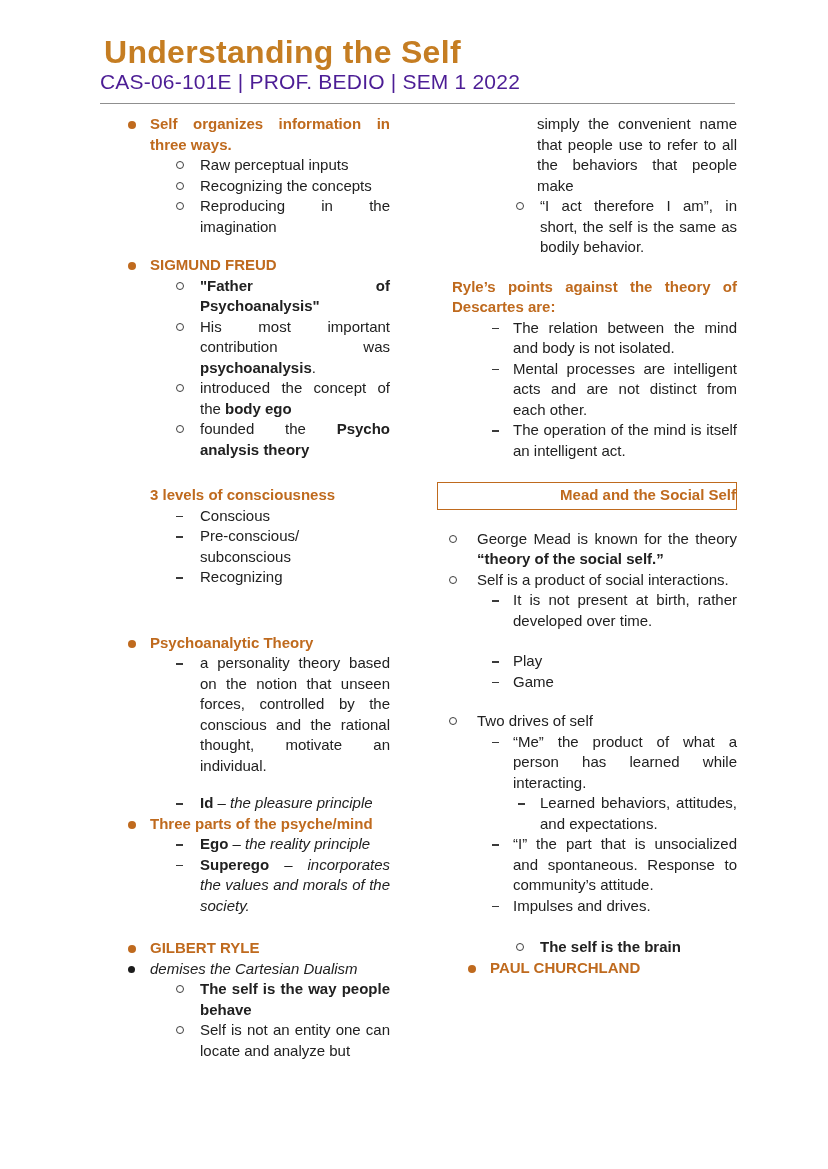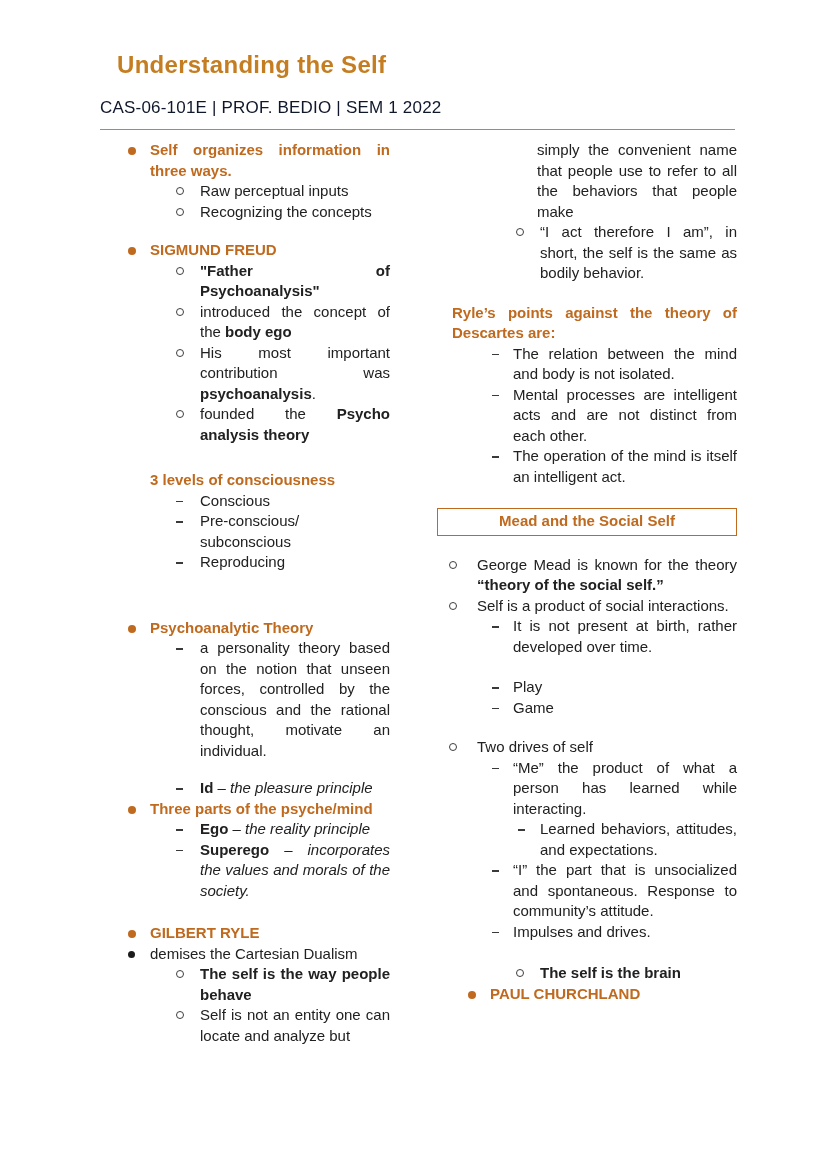--- a/index.html
+++ b/index.html
@@ -15,28 +15,28 @@
     background:#ffffff;
     overflow:hidden;
     font-family:"Liberation Sans", sans-serif;
     color:var(--text);
     font-size:15px;
     line-height:20.5px;
   }
   
   .hdr{padding:33px 0 0 100px;}
   .hdr h1{
-    margin:17px;
-    font-size:24px;line-height:30px;
+    margin:4px;
+    font-size:32px;line-height:30px;
     font-weight:700;letter-spacing:.3px;
     color:var(--title);
   }
   .hdr .sub{
-    font-size:17px;line-height:22px;letter-spacing:.2px;
-    color:#0f172a;
+    font-size:21px;line-height:22px;letter-spacing:.2px;
+    color:#4c1d95;
   }
   .rule{
     margin:10px 0 0 0;border:none;
     border-top:1.5px solid var(--divider);
     width:635px;
   }
   
   .cols{display:flex;padding-left:100px;margin-top:10px;align-items:flex-start;}
   .col-l{width:290px;}
   .col-r{width:300px;margin-left:47px;}
@@ -45,21 +45,21 @@
   .mb29{margin-bottom:18px}.mb25{margin-bottom:25px}.mb45{margin-bottom:45px}
   .mb17{margin-bottom:17px}.mb22{margin-bottom:22px}.mb19{margin-bottom:19px}
   .mb21{margin-bottom:21px}.mb20{margin-bottom:20px}.mb0{margin-bottom:12px}
   
   .item{position:relative;text-align:justify;}
   .h{color:var(--accent);font-weight:700;}
   .b{font-weight:700;}
   .i{font-style:italic;}
   
   .ph{padding-left:50px;}   
-  .pl1{padding-left:50px;}  
+  .pl1{padding-left:50px;font-style:italic;}  
   .pl2{padding-left:100px;} 
   
   .pcont{padding-left:100px;} 
   .pl2d{padding-left:103px;}  
   .ph2{padding-left:15px;}    
   .pl3{padding-left:76px;}    
   .pl2s{padding-left:40px;}   
   .pl4{padding-left:103px;}   
   .ph3{padding-left:53px;}    
   
@@ -71,21 +71,21 @@
   .pl2 .circ{left:76px}.pl2 .dash{left:76px}
   .pl2d .circ{left:79px}
   .pl3 .dash{left:55px}
   .pl2s .circ{left:12px}
   .pl4 .dash{left:81px}
   .ph3 .disc-a{left:31px}
   
   .boxed{
     border:1.5px solid var(--accent);
     color:var(--accent);font-weight:700;
-    text-align:center;
+    text-align:right;
     padding:2px 0 3px 0;
   }
 </style>
 </head>
 <body>
 
 <div class="page">
 
   <header class="hdr">
     <h1>Understanding the Self</h1>
@@ -103,38 +103,42 @@
           <span>Self organizes information in three ways.</span>
         </div>
         <div class="item pl2">
           <span class="mk circ"></span>
           <span>Raw perceptual inputs</span>
         </div>
         <div class="item pl2">
           <span class="mk circ"></span>
           <span>Recognizing the concepts</span>
         </div>
+        <div class="item pl2">
+          <span class="mk circ"></span>
+          <span>Reproducing in the imagination</span>
+        </div>
       </section>
 
       <section class="blk mb25">
         <div class="item ph h">
           <span class="mk disc-a"></span>
           <span>SIGMUND FREUD</span>
         </div>
         <div class="item pl2">
           <span class="mk circ"></span>
           <span class="b">"Father of Psychoanalysis"</span>
         </div>
         <div class="item pl2">
           <span class="mk circ"></span>
+          <span>His most important contribution was </span><span class="b">psychoanalysis</span><span>.</span>
+        </div>
+        <div class="item pl2">
+          <span class="mk circ"></span>
           <span>introduced the concept of the </span><span class="b">body ego</span>
-        </div>
-        <div class="item pl2">
-          <span class="mk circ"></span>
-          <span>His most important contribution was </span><span class="b">psychoanalysis</span><span>.</span>
         </div>
         <div class="item pl2">
           <span class="mk circ"></span>
           <span>founded the </span><span class="b">Psycho analysis theory</span>
         </div>
       </section>
 
       <section class="blk mb45">
         <div class="item ph h">
           <span>3 levels of consciousness</span>
@@ -143,21 +147,21 @@
           <span class="mk dash"></span>
           <span>Conscious</span>
         </div>
         <div class="item pl2">
           <span class="mk dash"></span>
           <span>Pre-conscious/</span><br>
           <span>subconscious</span>
         </div>
         <div class="item pl2">
           <span class="mk dash"></span>
-          <span>Reproducing</span>
+          <span>Recognizing</span>
         </div>
       </section>
 
       <section class="blk mb17">
         <div class="item ph h">
           <span class="mk disc-a"></span>
           <span>Psychoanalytic Theory</span>
         </div>
         <div class="item pl2">
           <span class="mk dash"></span>

